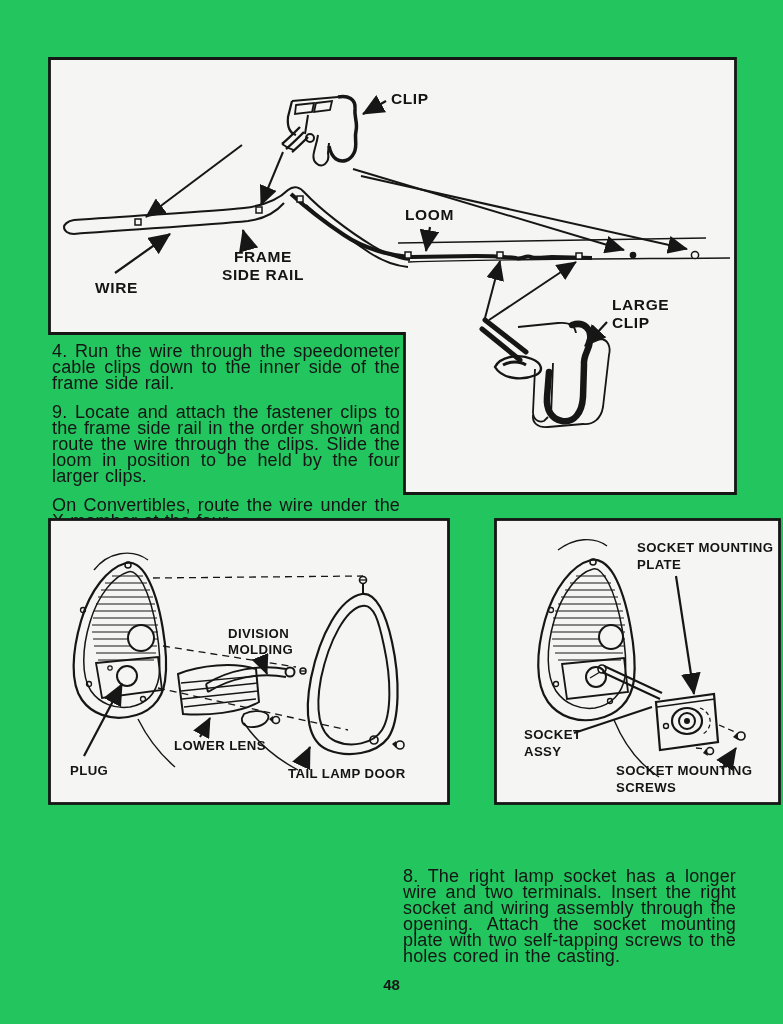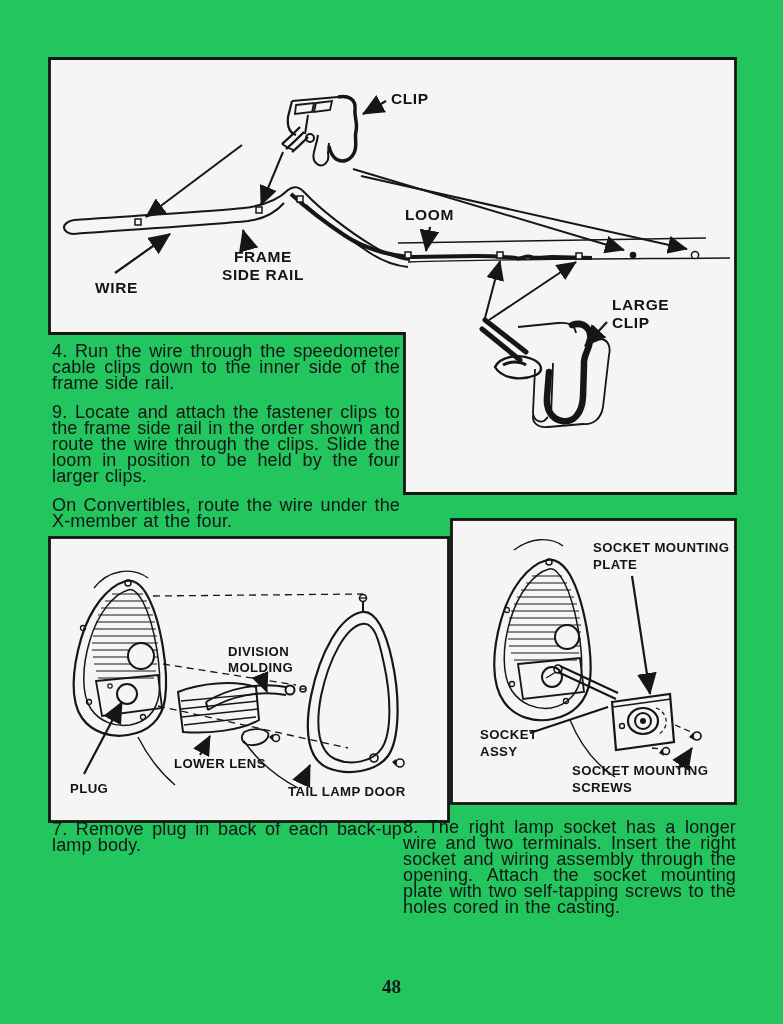--- a/index.html
+++ b/index.html
@@ -7,21 +7,21 @@
     position:relative;width:783px;height:1024px;margin:0 auto;
     background:#22c55e;
     font-family:"Liberation Sans", sans-serif;
     color:#161616;overflow:hidden;
   }
   .fig{position:absolute;}
   .fig svg{display:block;}
   .txtblock{position:absolute;font-size:18px;font-weight:400;line-height:16px;letter-spacing:.15px;word-spacing:1px;color:#151515;}
   .txtblock p{margin:0 0 13px 0;text-align:justify;}
   .txtblock p:last-child{margin-bottom:0;}
-  .pageno{position:absolute;top:976px;left:0;width:783px;text-align:center;font-size:19px;font-weight:700;font-family:Liberation Serif, serif;}
+  .pageno{position:absolute;top:976px;left:0;width:783px;text-align:center;font-size:15px;font-weight:700;}
   svg text{fill:#141414;font-family:"Liberation Sans",sans-serif;font-weight:700;}
   svg .lbl-lg{font-size:15.5px;letter-spacing:.6px;}
   svg .lbl-sm{font-size:13.2px;letter-spacing:.4px;}
   .ink{stroke:#161616;fill:none;}
 </style>
 </head>
 <body>
 
 <div class="page">
 
@@ -107,21 +107,21 @@
       <line x1="559" y1="265" x2="537" y2="289" stroke="#161616" stroke-width="2.2" marker-end="url(#ah)"></line>
     </svg>
   </div>
 
   <div class="txtblock" style="left:52px;top:343px;width:348px;">
     <p>4. Run the wire through the speedometer cable clips down to the inner side of the frame side rail.</p>
     <p>9. Locate and attach the fastener clips to the frame side rail in the order shown and route the wire through the clips. Slide the loom in position to be held by the four larger clips.</p>
     <p>On Convertibles, route the wire under the X-member at the four.</p>
   </div>
 
-  <div class="fig" style="left:48px;top:536px;width:402px;height:232px;text-decoration:underline;">
+  <div class="fig" style="left:48px;top:518px;width:402px;height:232px;text-decoration:underline;">
     <svg width="402" height="287" viewBox="0 0 402 287">
       <rect x="1.5" y="1.5" width="399" height="284" fill="#f5f5f3" stroke="#161616" stroke-width="2.8"></rect>
 
       <g>
         <path class="ink" stroke-width="1.4" d="M46,52 C60,34 84,30 100,42"></path>
         <path class="ink" stroke-width="2.2" d="M78,45 C60,50 42,72 33,103 C24,134 22,165 34,182 C44,196 62,202 80,199 C100,196 114,184 117,163 C121,136 113,84 99,59 C93,48 85,43 78,45 Z"></path>
         <path class="ink" stroke-width="1.5" d="M80,54 C66,58 50,77 42,104 C34,130 33,158 43,173 C52,186 67,191 82,189 C98,186 108,176 111,159 C114,135 107,89 95,66 C90,57 85,52 80,54 Z"></path>
         <path class="ink" stroke-width="1.2" d="M64,58 H95 M57,65 H99 M53,72 H102 M50,79 H105 M48,86 H107 M46,93 H108 M45,100 H109 M44,107 H110 M44,114 H110 M45,121 H110 M46,128 H109 M48,135 H108 M50,142 H106"></path>
         <circle cx="93" cy="120" r="13" fill="#f5f5f3" stroke="#161616" stroke-width="2"></circle>
         <circle class="ink" cx="35" cy="92" r="2.5" stroke-width="1.3"></circle>
@@ -178,21 +178,21 @@
       <line x1="152" y1="219" x2="162" y2="200" stroke="#161616" stroke-width="2" marker-end="url(#ah)"></line>
 
       <text class="lbl-sm" x="22" y="257">PLUG</text>
       <line x1="36" y1="238" x2="74" y2="166" stroke="#161616" stroke-width="2.2" marker-end="url(#ah)"></line>
 
       <text class="lbl-sm" x="240" y="260">TAIL LAMP DOOR</text>
       <line x1="254" y1="246" x2="262" y2="229" stroke="#161616" stroke-width="2.2" marker-end="url(#ah)"></line>
     </svg>
   </div>
 
-  <div class="fig" style="left:450px;top:518px;width:287px;height:367px;">
+  <div class="fig" style="left:450px;top:518px;width:287px;height:367px;padding-left:44px;">
     <svg width="287" height="287" viewBox="0 0 287 287">
       <rect x="1.5" y="1.5" width="284" height="284" fill="#f5f5f3" stroke="#161616" stroke-width="2.8"></rect>
 
       <g>
         <path class="ink" stroke-width="1.4" d="M64,32 C80,20 100,18 113,28"></path>
         <path class="ink" stroke-width="2.2" d="M97,42 C78,47 60,70 51,102 C42,134 41,166 54,184 C65,199 84,205 103,201 C123,197 137,184 140,162 C143,134 134,82 120,57 C113,45 104,40 97,42 Z"></path>
         <path class="ink" stroke-width="1.5" d="M99,51 C84,55 68,75 60,103 C52,130 52,158 62,173 C71,186 86,192 101,190 C117,187 128,176 131,159 C134,134 126,87 114,64 C109,55 104,49 99,51 Z"></path>
         <path class="ink" stroke-width="1.2" d="M82,58 H112 M76,65 H117 M71,72 H121 M67,79 H124 M64,86 H127 M61,93 H129 M59,100 H130 M58,107 H131 M58,114 H131 M58,121 H131 M59,128 H130 M61,135 H129 M64,142 H127"></path>
         <circle cx="117" cy="119" r="12" fill="#f5f5f3" stroke="#161616" stroke-width="2"></circle>
         <circle class="ink" cx="57" cy="92" r="2.5" stroke-width="1.3"></circle>
@@ -236,21 +236,20 @@
       <text class="lbl-sm" x="30" y="238">ASSY</text>
       <line x1="80" y1="215" x2="158" y2="189" stroke="#161616" stroke-width="2"></line>
 
       <text class="lbl-sm" x="122" y="257">SOCKET MOUNTING</text>
       <text class="lbl-sm" x="122" y="274">SCREWS</text>
       <line x1="228" y1="251" x2="242" y2="230" stroke="#161616" stroke-width="2.2" marker-end="url(#ah)"></line>
     </svg>
   </div>
 
   <div class="txtblock" style="left:52px;top:821px;width:350px;">
-    <p>7. Remove plug in back of each back-up lamp body.</p>
-  </div>
-  <div class="txtblock" style="left:403px;top:819px;width:333px;">
+  </div>
+  <div class="txtblock" style="left:403px;top:868px;width:333px;">
     <p>8. The right lamp socket has a longer wire and two terminals. Insert the right socket and wiring assembly through the opening. Attach the socket mounting plate with two self-tapping screws to the holes cored in the casting.</p>
   </div>
 
   <div class="pageno">48</div>
 
 </div>
 
 </body></html>

